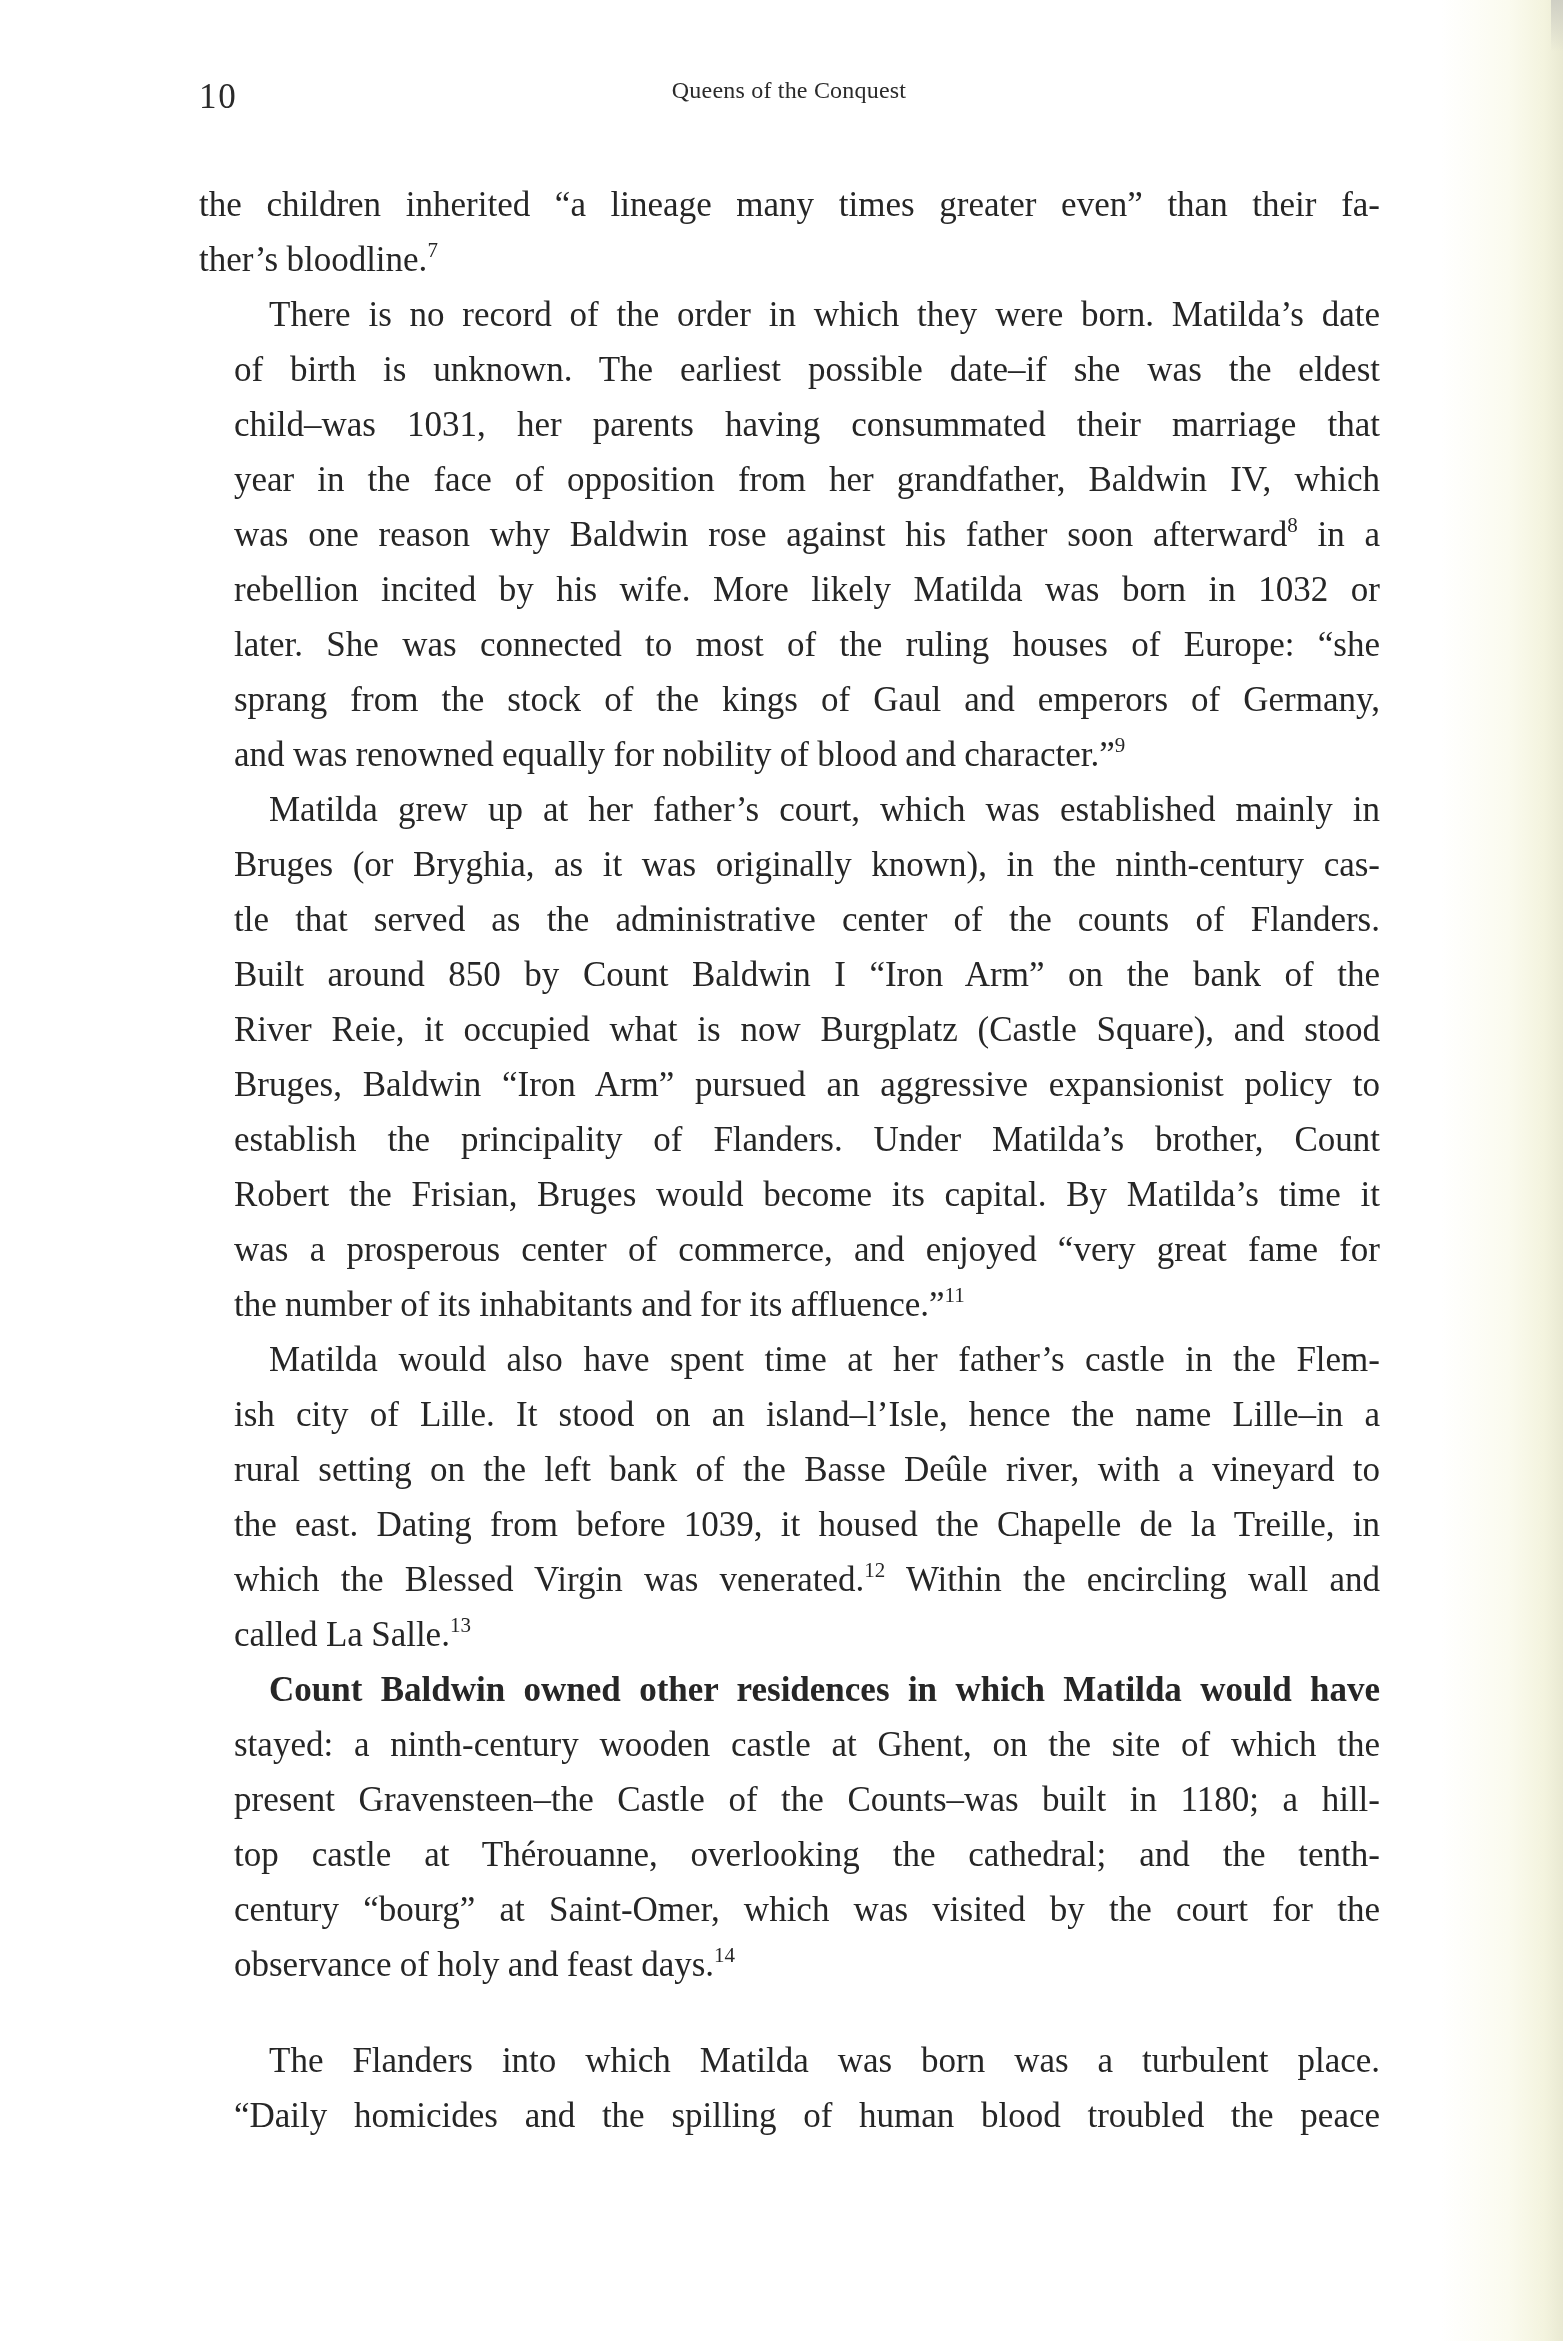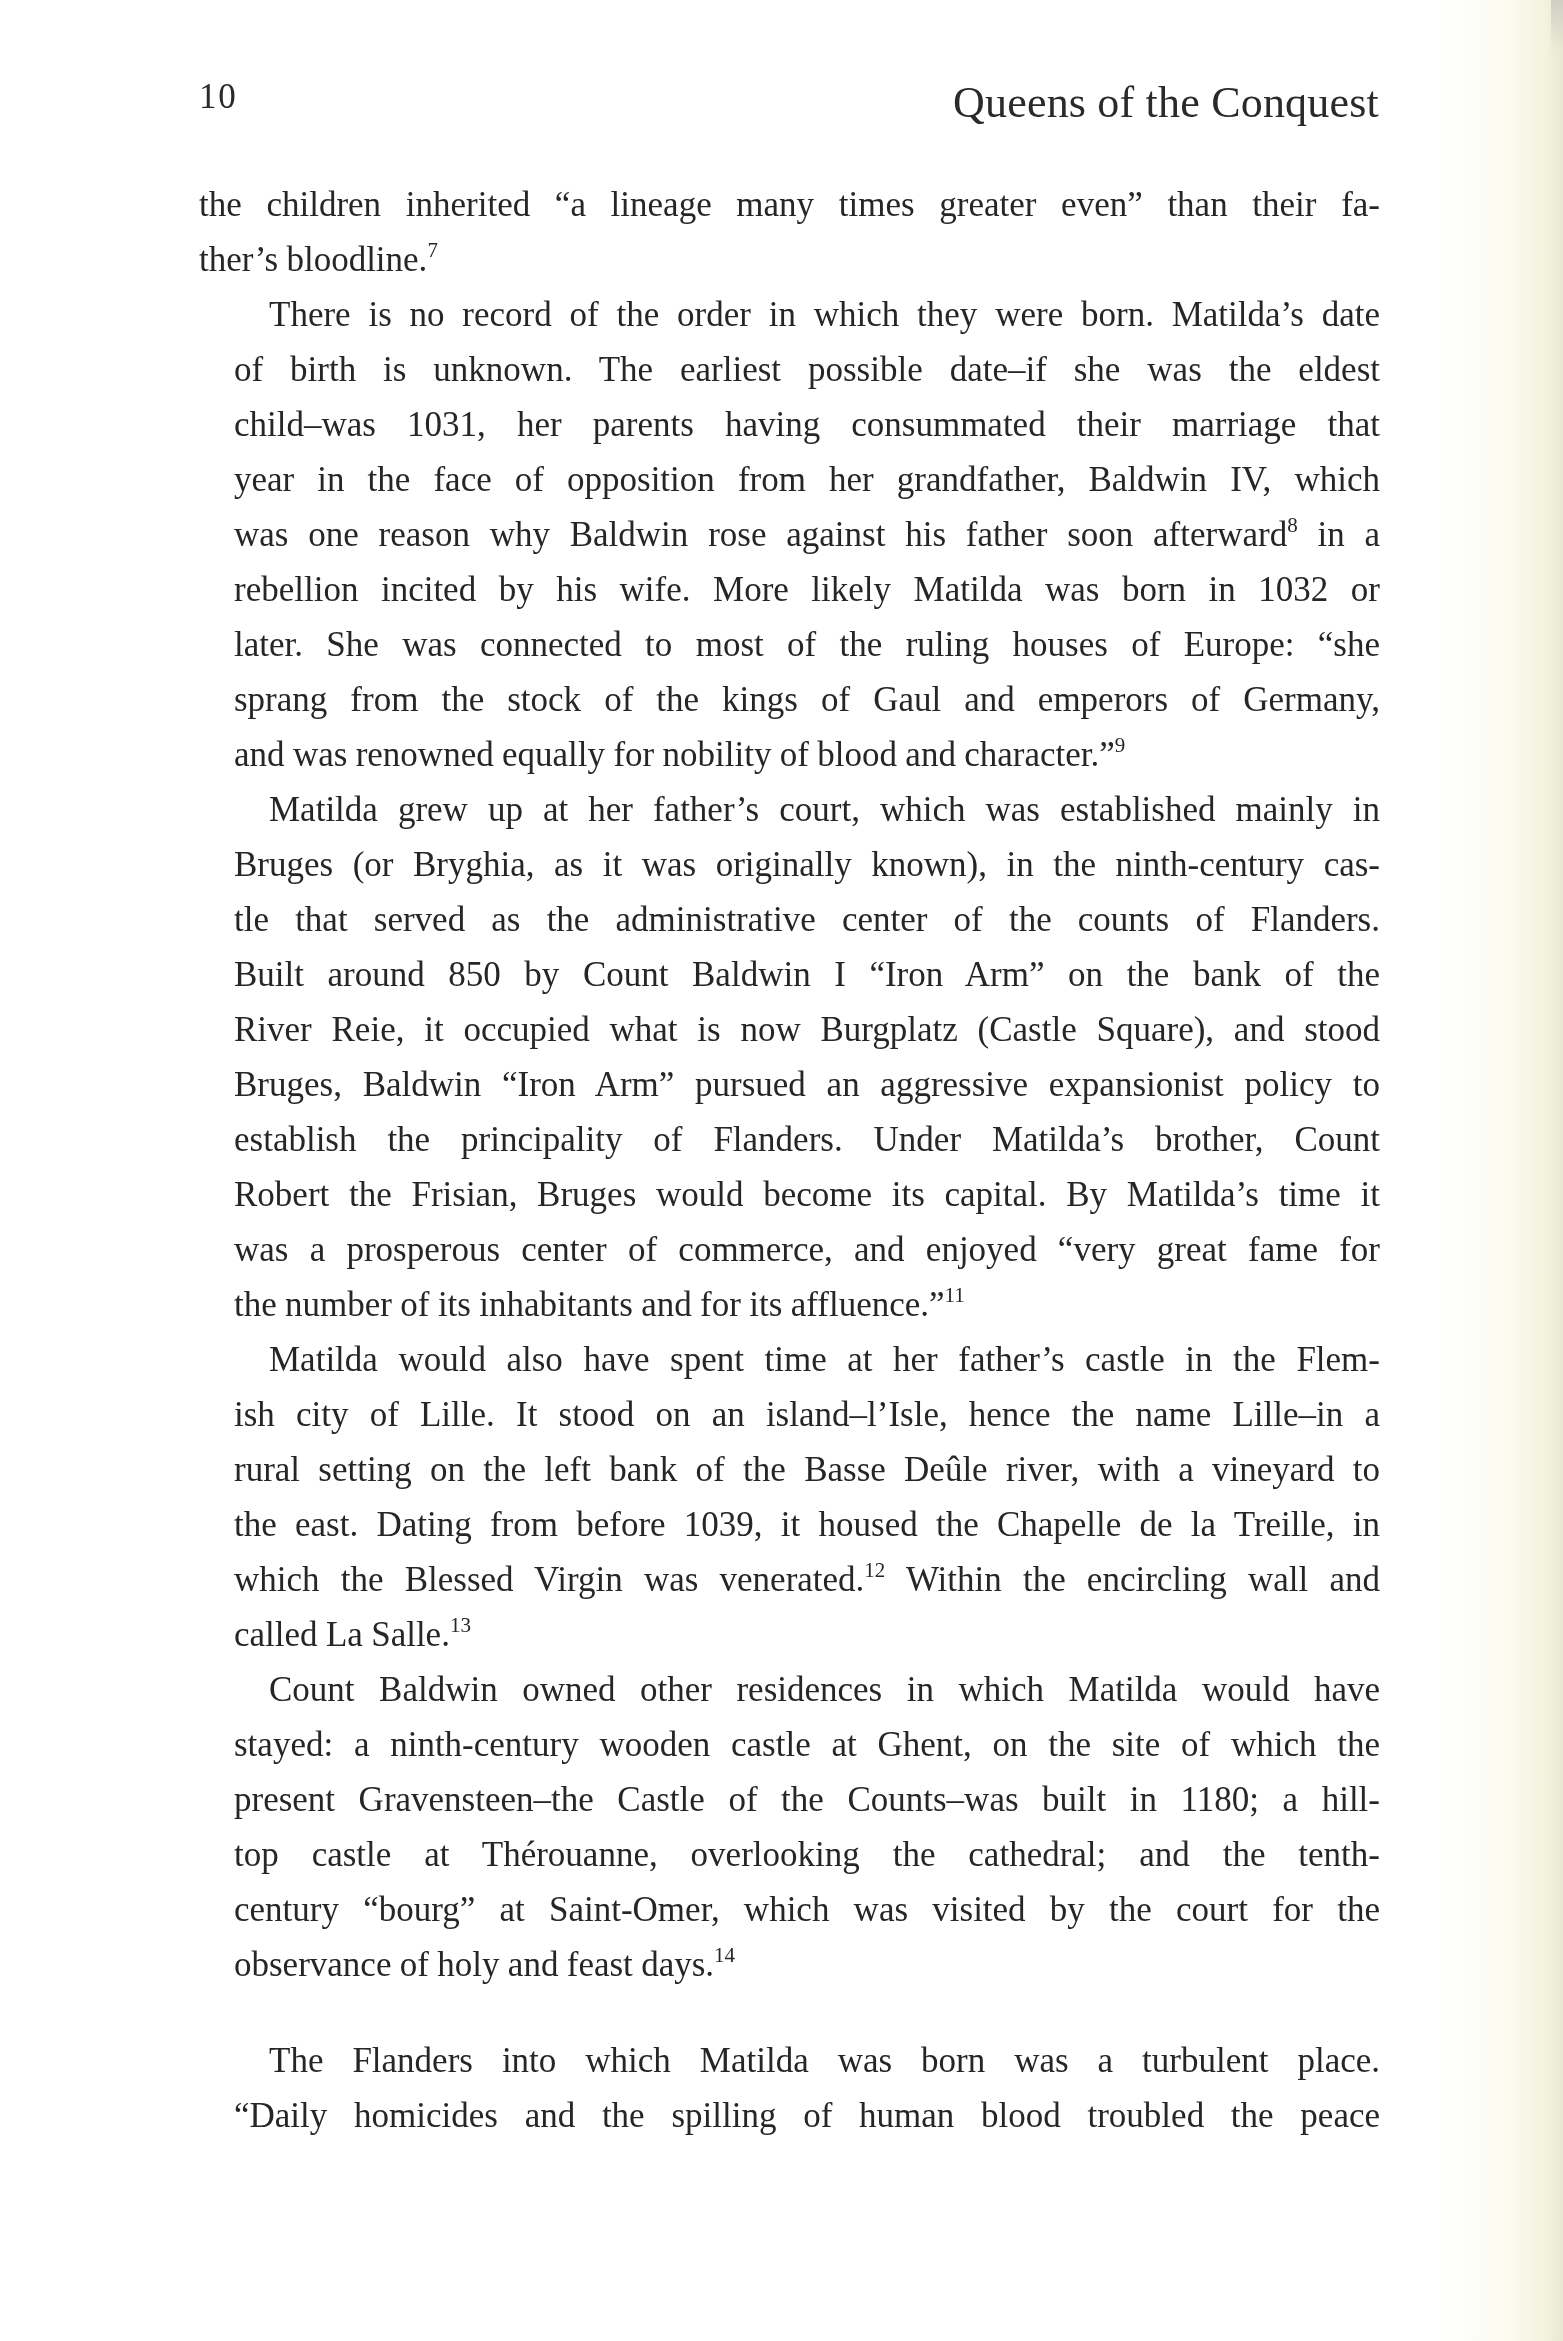--- a/index.html
+++ b/index.html
@@ -19,22 +19,22 @@
     background: linear-gradient(to bottom, #cfcfc4, rgba(240,240,225,0));
   }
   .running-head {
     position: absolute; top: 77px; left: 199px; width: 1180px; height: 52px;
   }
   .folio {
     position: absolute; left: 0; top: 0;
     font-size: 35px; letter-spacing: 1.7px; color: #2a2a2a;
   }
   .book-title {
-    position: absolute; left: 0; right: 0; top: 0; text-align: right;
-    font-size: 44px; color: #2a2a2a; letter-spacing: 0.2px;
+    position: absolute; left: 0; right: 0; top: 0; text-align: center;
+    font-size: 24px; color: #2a2a2a; letter-spacing: 0.2px;
   }
   .body-text {
     position: absolute; top: 177px; left: 199px; width: 1181px;
     font-size: 35px; line-height: 55px;
     text-align: justify; hyphens: none;
     word-spacing: -0.4px;
   }
   .body-text p { margin: 0; text-indent: 0; }
   .body-text p.indent { text-indent: 35px; }
   .body-text .ln { display: block; text-align: justify; text-align-last: justify; white-space: nowrap; }
@@ -82,21 +82,21 @@
     </p>
     <p class="indent">
       <span class="ln" style="padding-left: 35px;"><span>Matilda would also have spent time at her father’s castle in the Flem-</span></span>
       <span class="ln"><span>ish city of Lille. It stood on an island–l’Isle, hence the name Lille–in a</span></span>
       <span class="ln"><span>rural setting on the left bank of the Basse Deûle river, with a vineyard to</span></span>
       <span class="ln"><span>the east. Dating from before 1039, it housed the Chapelle de la Treille, in</span></span>
       <span class="ln"><span>which the Blessed Virgin was venerated.</span><sup>12</sup><span> Within the encircling wall and</span></span>
       <span class="ln last"><span>called La Salle.</span><sup>13</sup></span>
     </p>
     <p class="indent">
-      <span class="ln" style="padding-left: 35px;"><span>Count Baldwin owned other residences in which Matilda would have</span></span>
+      <span class="ln" style="padding-left: 35px; font-weight: bold;"><span>Count Baldwin owned other residences in which Matilda would have</span></span>
       <span class="ln"><span>stayed: a ninth-century wooden castle at Ghent, on the site of which the</span></span>
       <span class="ln"><span>present Gravensteen–the Castle of the Counts–was built in 1180; a hill-</span></span>
       <span class="ln"><span>top castle at Thérouanne, overlooking the cathedral; and the tenth-</span></span>
       <span class="ln"><span>century “bourg” at Saint-Omer, which was visited by the court for the</span></span>
       <span class="ln last"><span>observance of holy and feast days.</span><sup>14</sup></span>
     </p>
     <p class="indent">
       <span class="ln" style="padding-left: 35px; margin-top: 41px;"><span>The Flanders into which Matilda was born was a turbulent place.</span></span>
       <span class="ln"><span>“Daily homicides and the spilling of human blood troubled the peace</span></span>
     </p>

